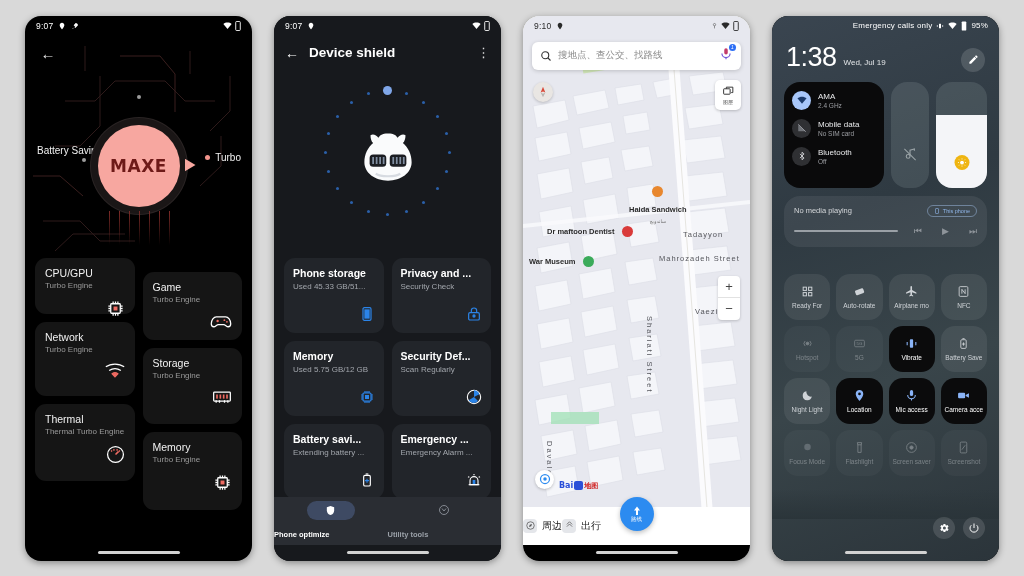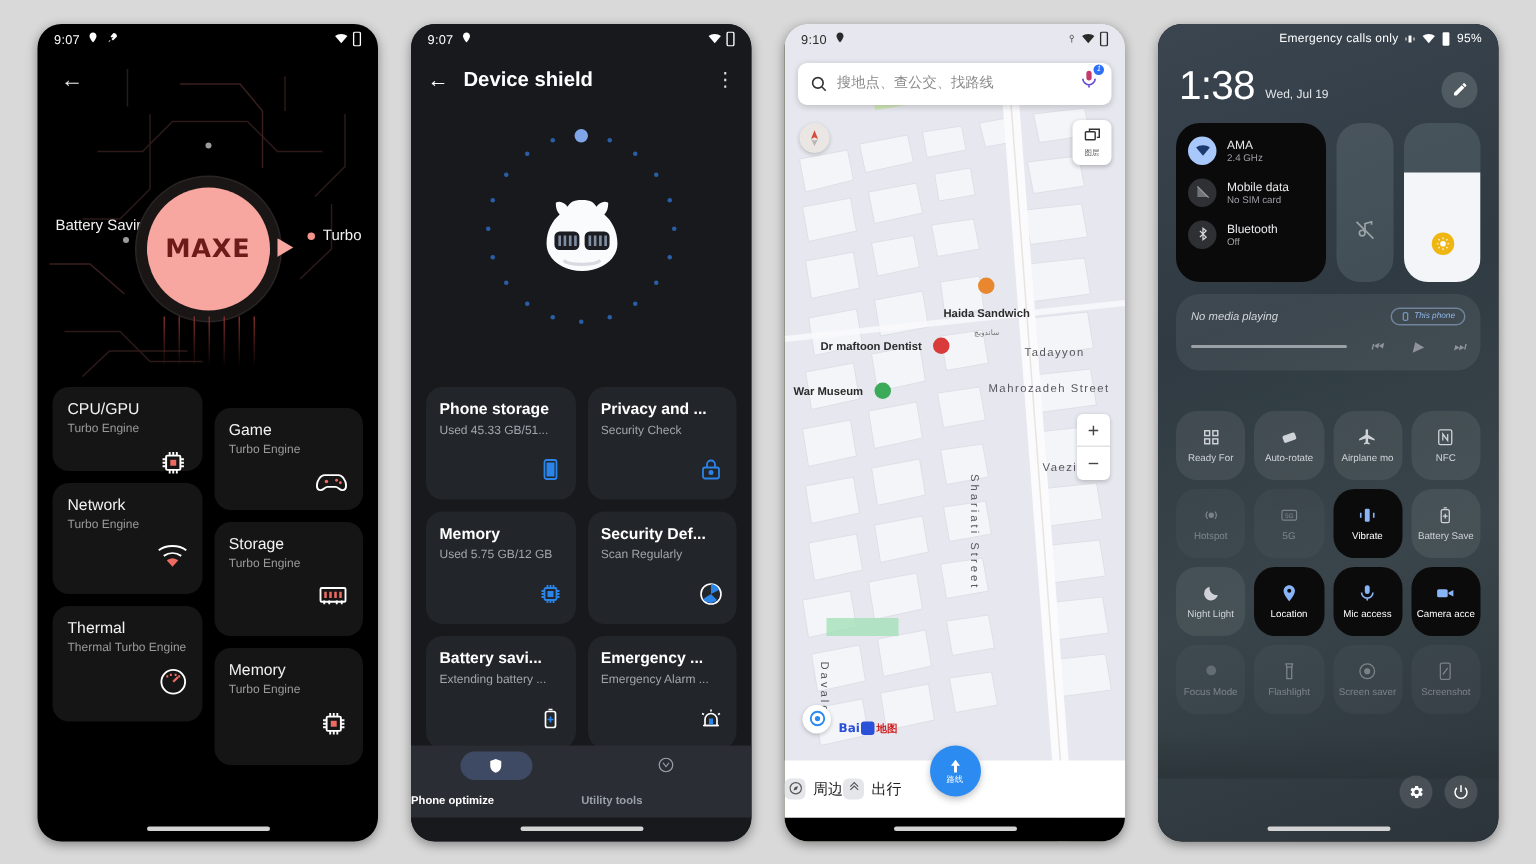--- a/index.html
+++ b/index.html
@@ -23,21 +23,21 @@
     box-shadow: 0 2px 7px rgba(0,0,0,.38);
     flex: 0 0 auto;
   }
   .screen { position: absolute; inset: 0; overflow: hidden; }
 
   
   .statusbar {
     height: 20px; display: flex; align-items: center;
     padding: 0 11px; font-size: 8.5px; color: #fff; letter-spacing: .2px;
   }
-  .sb-left { display: flex; gap: 5px; }
+  .sb-left { display: flex; align-items: center; gap: 5px; }
   .sb-right { margin-left: auto; display: flex; align-items: center; gap: 3px; }
   .ic { display: inline-block; line-height: 0; }
   .homebar {
     position: absolute; bottom: 7px; left: 50%; transform: translateX(-50%);
     width: 82px; height: 3px; border-radius: 3px; background: #d2d2d2;
   }
 
   
   .p1 { background: #000; }
   .p1 .circuit { position: absolute; inset: 0; }
@@ -221,21 +221,21 @@
   .netrow { display: flex; align-items: center; gap: 7px; }
   .netrow .circ { width: 19px; height: 19px; border-radius: 50%; background: #2f3033; display: flex; align-items: center; justify-content: center; flex: 0 0 auto; }
   .netrow .circ.on { background: #a8c7fa; }
   .netrow .tx b { display: block; color: #e9eaec; font-size: 8px; font-weight: 400; }
   .netrow .tx i { display: block; color: #9d9fa4; font-size: 6.5px; font-style: normal; margin-top: 1px; }
   .volslider { width: 38px; border-radius: 16px; background: rgba(210,226,222,.13); position: relative; }
   .volslider .glyph { position: absolute; left: 50%; bottom: 22px; transform: translateX(-50%); }
   .brightslider { flex: 1; border-radius: 16px; background: rgba(210,226,222,.13); position: relative; overflow: hidden; }
   .brightslider .fill { position: absolute; left: 0; right: 0; bottom: 0; height: 68%; background: #f4f5f8; }
   .brightslider .sun { position: absolute; left: 50%; bottom: 18px; transform: translateX(-50%); width: 15px; height: 15px; border-radius: 50%; background: #efb511; display:flex; align-items:center; justify-content:center; }
-  .media { margin: 8px 12px 18px; background: rgba(255,255,255,.07); border-radius: 16px; padding: 9px 10px 10px; font-style: italic; }
+  .media { margin: 8px 12px 18px; background: rgba(255,255,255,.07); border-radius: 16px; padding: 9px 10px 10px; }
   .media .top { display: flex; align-items: center; }
   .media .top b { color: #d4d7da; font-size: 7.5px; font-weight: 400; }
   .media .chip { margin-left: auto; display: flex; align-items: center; gap: 3px; border: 1px solid rgba(160,190,230,.5); border-radius: 9px; padding: 2px 6px; }
   .media .chip span { color: #8fb6ea; font-size: 5.5px; }
   .media .ctl { display: flex; align-items: center; gap: 0; margin-top: 9px; }
   .media .bar { height: 1.5px; background: #9aa0a6; flex: 1; border-radius: 2px; }
   .media .btns { display: flex; gap: 20px; padding-left: 16px; color: #8e949a; font-size: 9px; }
   .tiles { padding: 9px 12px 0; display: grid; grid-template-columns: repeat(4, 1fr); gap: 6px; }
   .tile {
     height: 46px; border-radius: 14px; background: rgba(255,255,255,.075);

